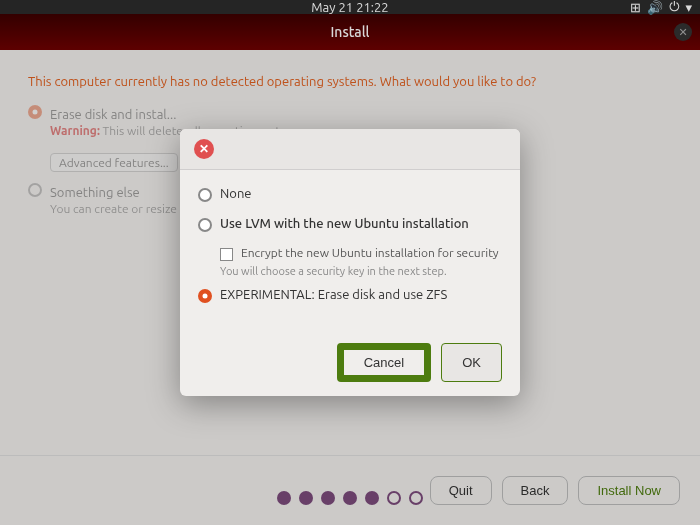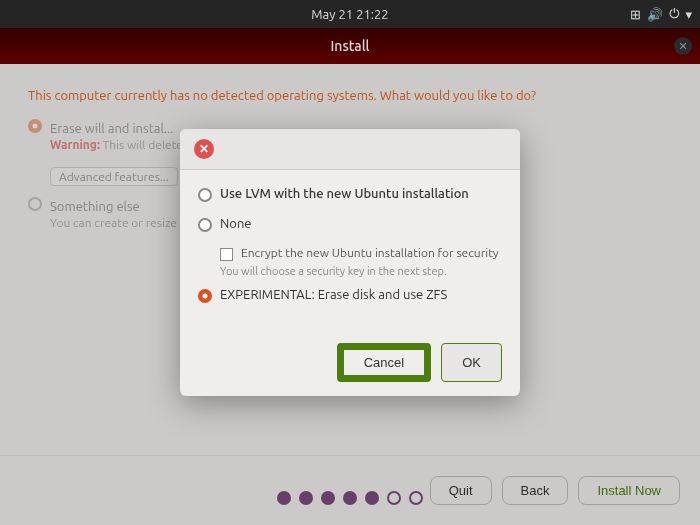--- a/index.html
+++ b/index.html
@@ -8,21 +8,21 @@
       height: 525px;
       font-family: 'Ubuntu', 'Segoe UI', Arial, sans-serif;
       background: #f0eeec;
       overflow: hidden;
       position: relative;
     }
 
     
     .topbar {
       width: 100%;
-      height: 28px;
+      height: 14px;
       background: #2c2c2c;
       display: flex;
       align-items: center;
       justify-content: center;
       position: relative;
       z-index: 10;
     }
     .topbar-time {
       color: #fff;
       font-size: 13px;
@@ -358,21 +358,21 @@
 
 <div class="main-content">
 
   <div class="description">
     <span>This computer currently has </span><span style="color:#e06020;">no detected operating systems</span><span>. What would you like to do?</span>
   </div>
 
   <div class="bg-option">
     <div class="radio-circle selected"></div>
     <div>
-      <label>Erase will and instal...</label>
+      <label>Erase disk and instal...</label>
       <div class="option-subtext">
         <span class="option-warning">Warning:</span>
         <span> This will delete a</span>
         <span>ll operating systems.</span>
       </div>
       <div class="adv-button-mock">Advanced features...</div>
     </div>
   </div>
 
   <div class="bg-option" style="margin-top:8px;">
@@ -405,26 +405,26 @@
     <div class="modal-header">
       <div class="modal-close">
         <span>✕</span>
       </div>
     </div>
 
     <div class="modal-body">
 
       <div class="modal-option">
         <div class="modal-radio"></div>
-        <span class="modal-option-label"><strong>Use LVM with the new Ubuntu installation</strong></span>
+        <span class="modal-option-label">None</span>
       </div>
 
       <div class="modal-option">
         <div class="modal-radio"></div>
-        <span class="modal-option-label">None</span>
+        <span class="modal-option-label"><strong>Use LVM with the new Ubuntu installation</strong></span>
       </div>
 
       <div class="modal-sub-option">
         <div class="modal-checkbox"></div>
         <span class="modal-sub-label">Encrypt the new Ubuntu installation for security</span>
       </div>
       <div class="modal-sub-desc">You will choose a security key in the next step.</div>
 
       <div class="modal-option">
         <div class="modal-radio selected"></div>

